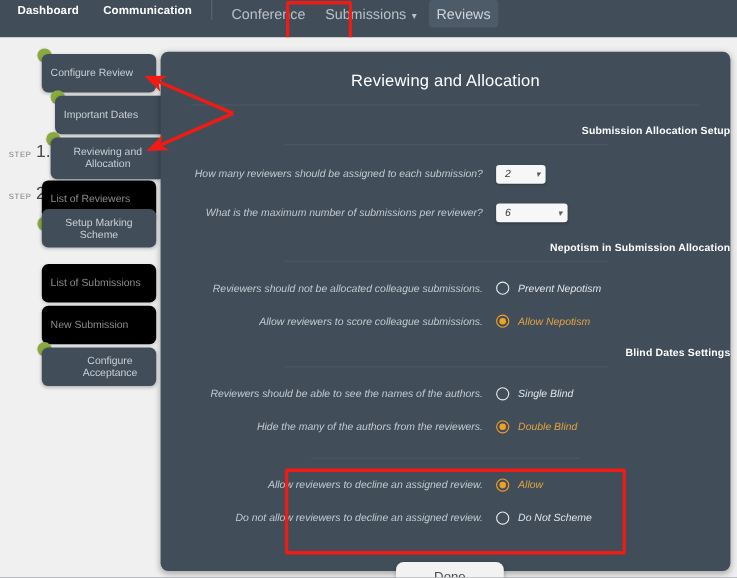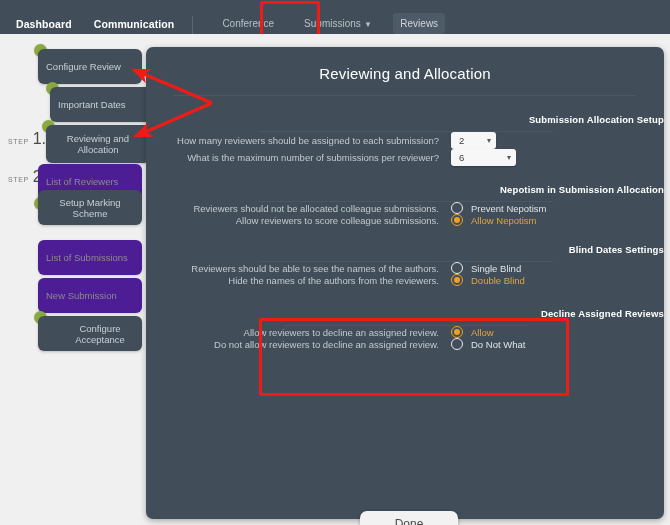--- a/index.html
+++ b/index.html
@@ -7,31 +7,31 @@
     width:670px;height:525px;overflow:hidden;
     background:#f0f0f0;
     font-family:"Liberation Sans", sans-serif;
     -webkit-font-smoothing:antialiased;
   }
   .screen{position:relative;width:670px;height:525px;overflow:hidden;background:#f0f0f0;}
 
   
   .topnav{
     position:absolute;left:0;top:0;width:670px;height:34px;
-    background:#414e5a;display:flex;align-items:flex-end;
+    background:#414e5a;display:flex;align-items:flex-start;
     box-shadow:0 1px 3px rgba(0,0,0,.25);
   }
   .nav-strong{
     color:#ffffff;font-size:10.5px;font-weight:bold;margin-left:10px;
     letter-spacing:.1px;padding:4px 6px;
   }
   .nav-sep{width:1px;height:18px;background:#5b6772;margin:0 10px 0 12px;}
   .nav-item{
-    color:#b9c0c6;font-size:10px;padding:5px 7px;border-radius:3px;
-    margin-right:4px;white-space:nowrap;margin-left:12px;
+    color:#b9c0c6;font-size:13px;padding:5px 7px;border-radius:3px;
+    margin-right:4px;white-space:nowrap;
   }
   .nav-item.caret::after{content:"\25BE";margin-left:5px;font-size:9px;color:#b9c0c6;}
   .nav-item.active{background:#4d5a67;color:#cfd5da;}
   .nav-highlight{
     position:absolute;left:260px;top:1px;width:54px;height:31px;
     border:3px solid #ef1b14;border-radius:2px;pointer-events:none;
   }
 
   
   .page{position:absolute;left:0;top:34px;width:670px;height:491px;background:#f0f0f0;}
@@ -45,21 +45,21 @@
   .step-tag .num{font-size:16px;margin-left:4px;color:#4a4a4a;font-weight:normal;}
   .step1{top:96px;}
   .step2{top:134px;}
 
   .scard{
     position:absolute;width:104px;height:35px;border-radius:6px;
     display:flex;align-items:center;justify-content:flex-start;text-align:center;
     font-size:9.5px;line-height:11px;padding:0 8px;box-sizing:border-box;
   }
   .scard.dark{background:#414e5a;color:#c9cfd4;box-shadow:0 1px 3px rgba(0,0,0,.22);}
-  .scard.light{background:#4c1d95;color:#8b8b8b;box-shadow:0 1px 3px rgba(0,0,0,.13);}
+  .scard.light{background:#000000;color:#8b8b8b;box-shadow:0 1px 3px rgba(0,0,0,.13);}
   .dot{
     position:absolute;width:13px;height:13px;border-radius:50%;
     background:#8aa93f;box-shadow:0 0 0 1px rgba(0,0,0,.04);
   }
 
   
   .panel{
     position:absolute;left:146px;top:13px;width:518px;height:472px;
     background:#414e5a;border-radius:7px;box-shadow:0 2px 6px rgba(0,0,0,.3);
     overflow:hidden;
@@ -72,21 +72,21 @@
     margin:13px 28px 0 28px;height:1px;background:#4c5965;
   }
 
   .section{margin-top:18px;}
   .section-head{
     text-align:right;color:#ffffff;font-size:9.5px;font-weight:bold;letter-spacing:.15px;
   }
   .section-rule{margin:6px auto 0 auto;width:295px;height:1px;background:#4b5864;}
 
   .row{
-    display:flex;align-items:center;margin-top:0;padding-right:0;
+    display:flex;align-items:center;margin-top:18px;padding-right:0;font-style:italic;
   }
   .q{
     width:305px;text-align:right;color:#c3c9ce;font-size:9.5px;padding-right:12px;
     box-sizing:border-box;white-space:nowrap;
   }
 
   
   .sel{
     background:#f7f7f7;border-radius:3px;height:17px;display:flex;align-items:center;
     justify-content:space-between;box-sizing:border-box;padding:0 5px 0 8px;
@@ -244,46 +244,45 @@
 
         <div class="row">
           <div class="q">Reviewers should be able to see the names of the authors.</div>
           <div class="radio-wrap">
             <span class="radio"></span>
             <span class="rlabel">Single Blind</span>
           </div>
         </div>
 
         <div class="row">
-          <div class="q">Hide the names of the authors from the reviewers.</div>
+          <div class="q">Hide the many of the authors from the reviewers.</div>
           <div class="radio-wrap">
             <span class="radio on"></span>
             <span class="rlabel on">Double Blind</span>
           </div>
         </div>
       </div>
 
       <div class="section relative" style="margin-top:22px;">
         <div class="highlight-rect"></div>
-        <div class="section-head">Decline Assigned Reviews</div>
         <div class="section-rule" style="width:245px;"></div>
 
         <div class="row">
           <div class="q">Allow reviewers to decline an assigned review.</div>
           <div class="radio-wrap">
             <span class="radio on"></span>
             <span class="rlabel on">Allow</span>
           </div>
         </div>
 
         <div class="row">
           <div class="q">Do not allow reviewers to decline an assigned review.</div>
           <div class="radio-wrap">
             <span class="radio"></span>
-            <span class="rlabel">Do Not What</span>
+            <span class="rlabel">Do Not Scheme</span>
           </div>
         </div>
       </div>
     </div>
 
     <div class="done">
       <div class="t1">Done</div>
 
     </div>
   </div>

